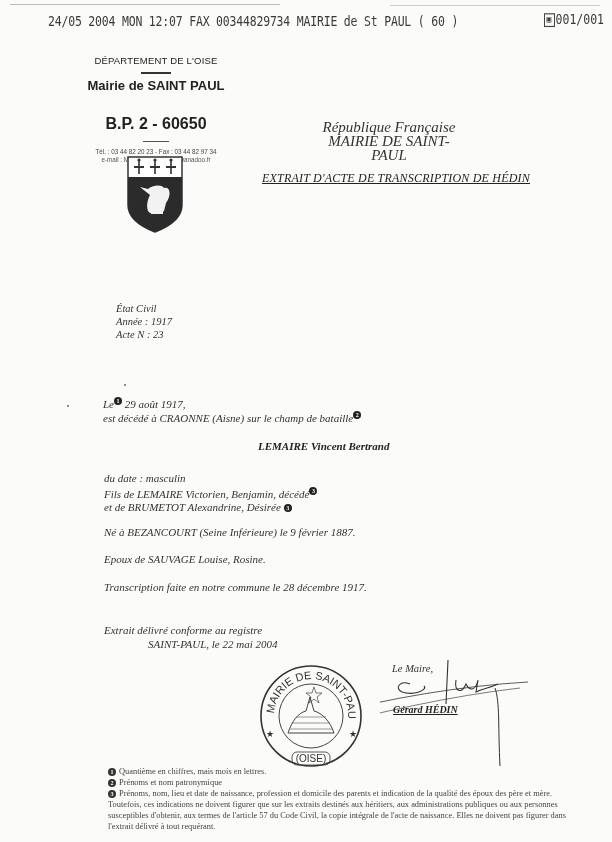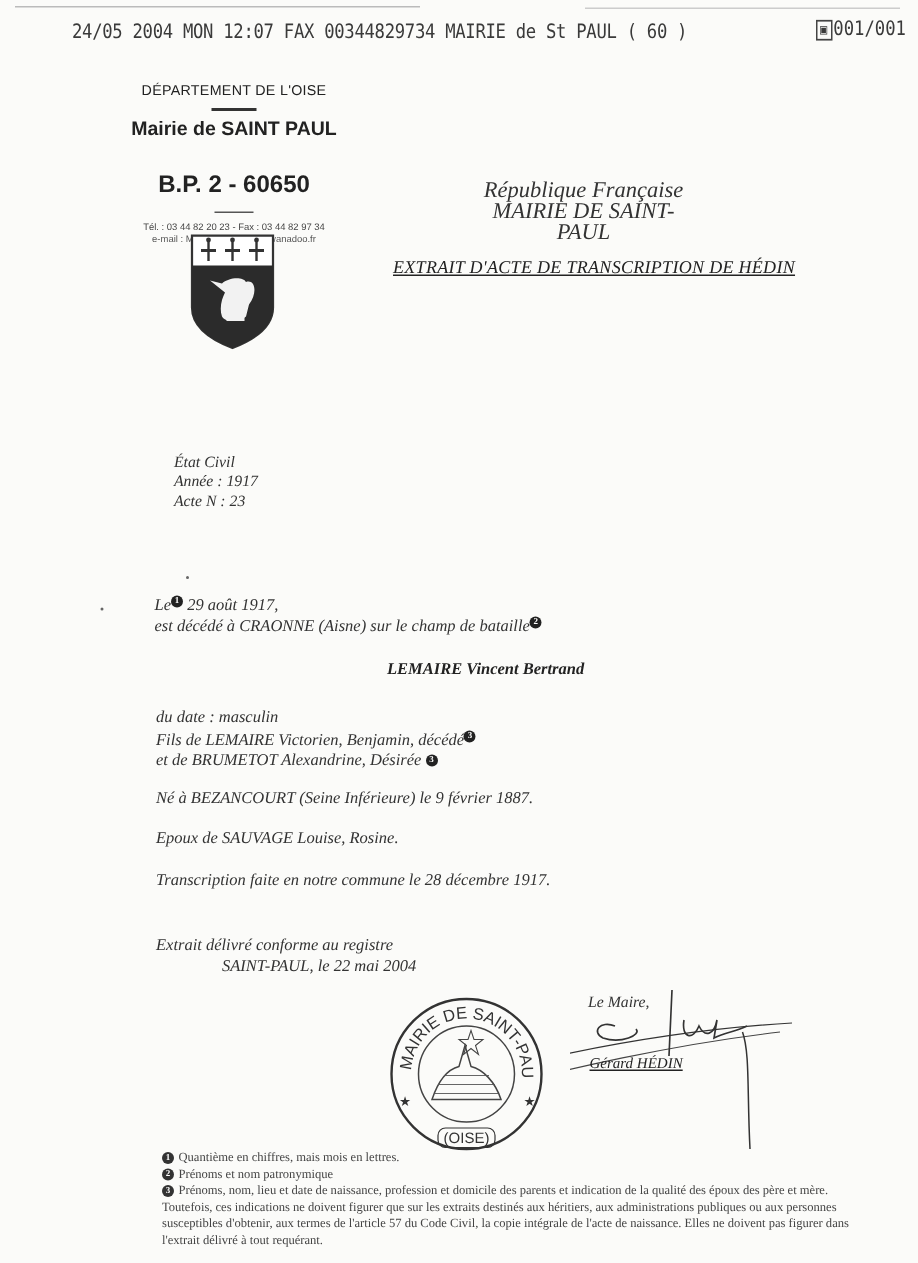--- a/index.html
+++ b/index.html
@@ -39,21 +39,21 @@
   .etat { left: 102px; top: 302px; font-style: italic; font-size: 10.5px; line-height: 13px; color: #333; margin-left: 14px; }
 
   .body-text { font-style: italic; font-size: 11px; color: #333; white-space: nowrap; }
   .circ { display: inline-block; width: 8px; height: 8px; border-radius: 50%; background: #222; color: #fff; font-size: 6px; line-height: 8px; text-align: center; font-style: normal; font-weight: bold; vertical-align: super; }
   .circ.inline { vertical-align: middle; }
 
   .name-line { left: 258px; top: 440px; font-style: italic; font-weight: bold; font-size: 11px; color: #222; }
 
   .stamp { left: 258px; top: 663px; width: 106px; height: 106px; }
   .maire-label { left: 392px; top: 663px; font-style: italic; font-size: 10.5px; color: #333; }
-  .maire-name { left: 393px; top: 704px; font-style: italic; font-weight: normal; font-size: 10px; text-decoration: underline; color: #222; text-align: center; }
+  .maire-name { left: 393px; top: 704px; font-style: italic; font-weight: bold; font-size: 10px; text-decoration: underline; color: #222; text-align: center; }
   .signature { left: 380px; top: 658px; width: 150px; height: 110px; }
 
   .footnotes { left: 108px; top: 766px; width: 470px; font-size: 8.4px; line-height: 11px; color: #444; }
   .fn-num { display: inline-block; width: 8px; height: 8px; border-radius: 50%; background: #333; color: #fff; font-size: 6px; line-height: 8px; text-align: center; font-weight: bold; margin-right: 3px; vertical-align: middle; }
   .speck { width: 2px; height: 2px; background: #666; border-radius: 50%; }
 </style>
 </head>
 <body>
 
 <div class="abs top-rule"></div>

